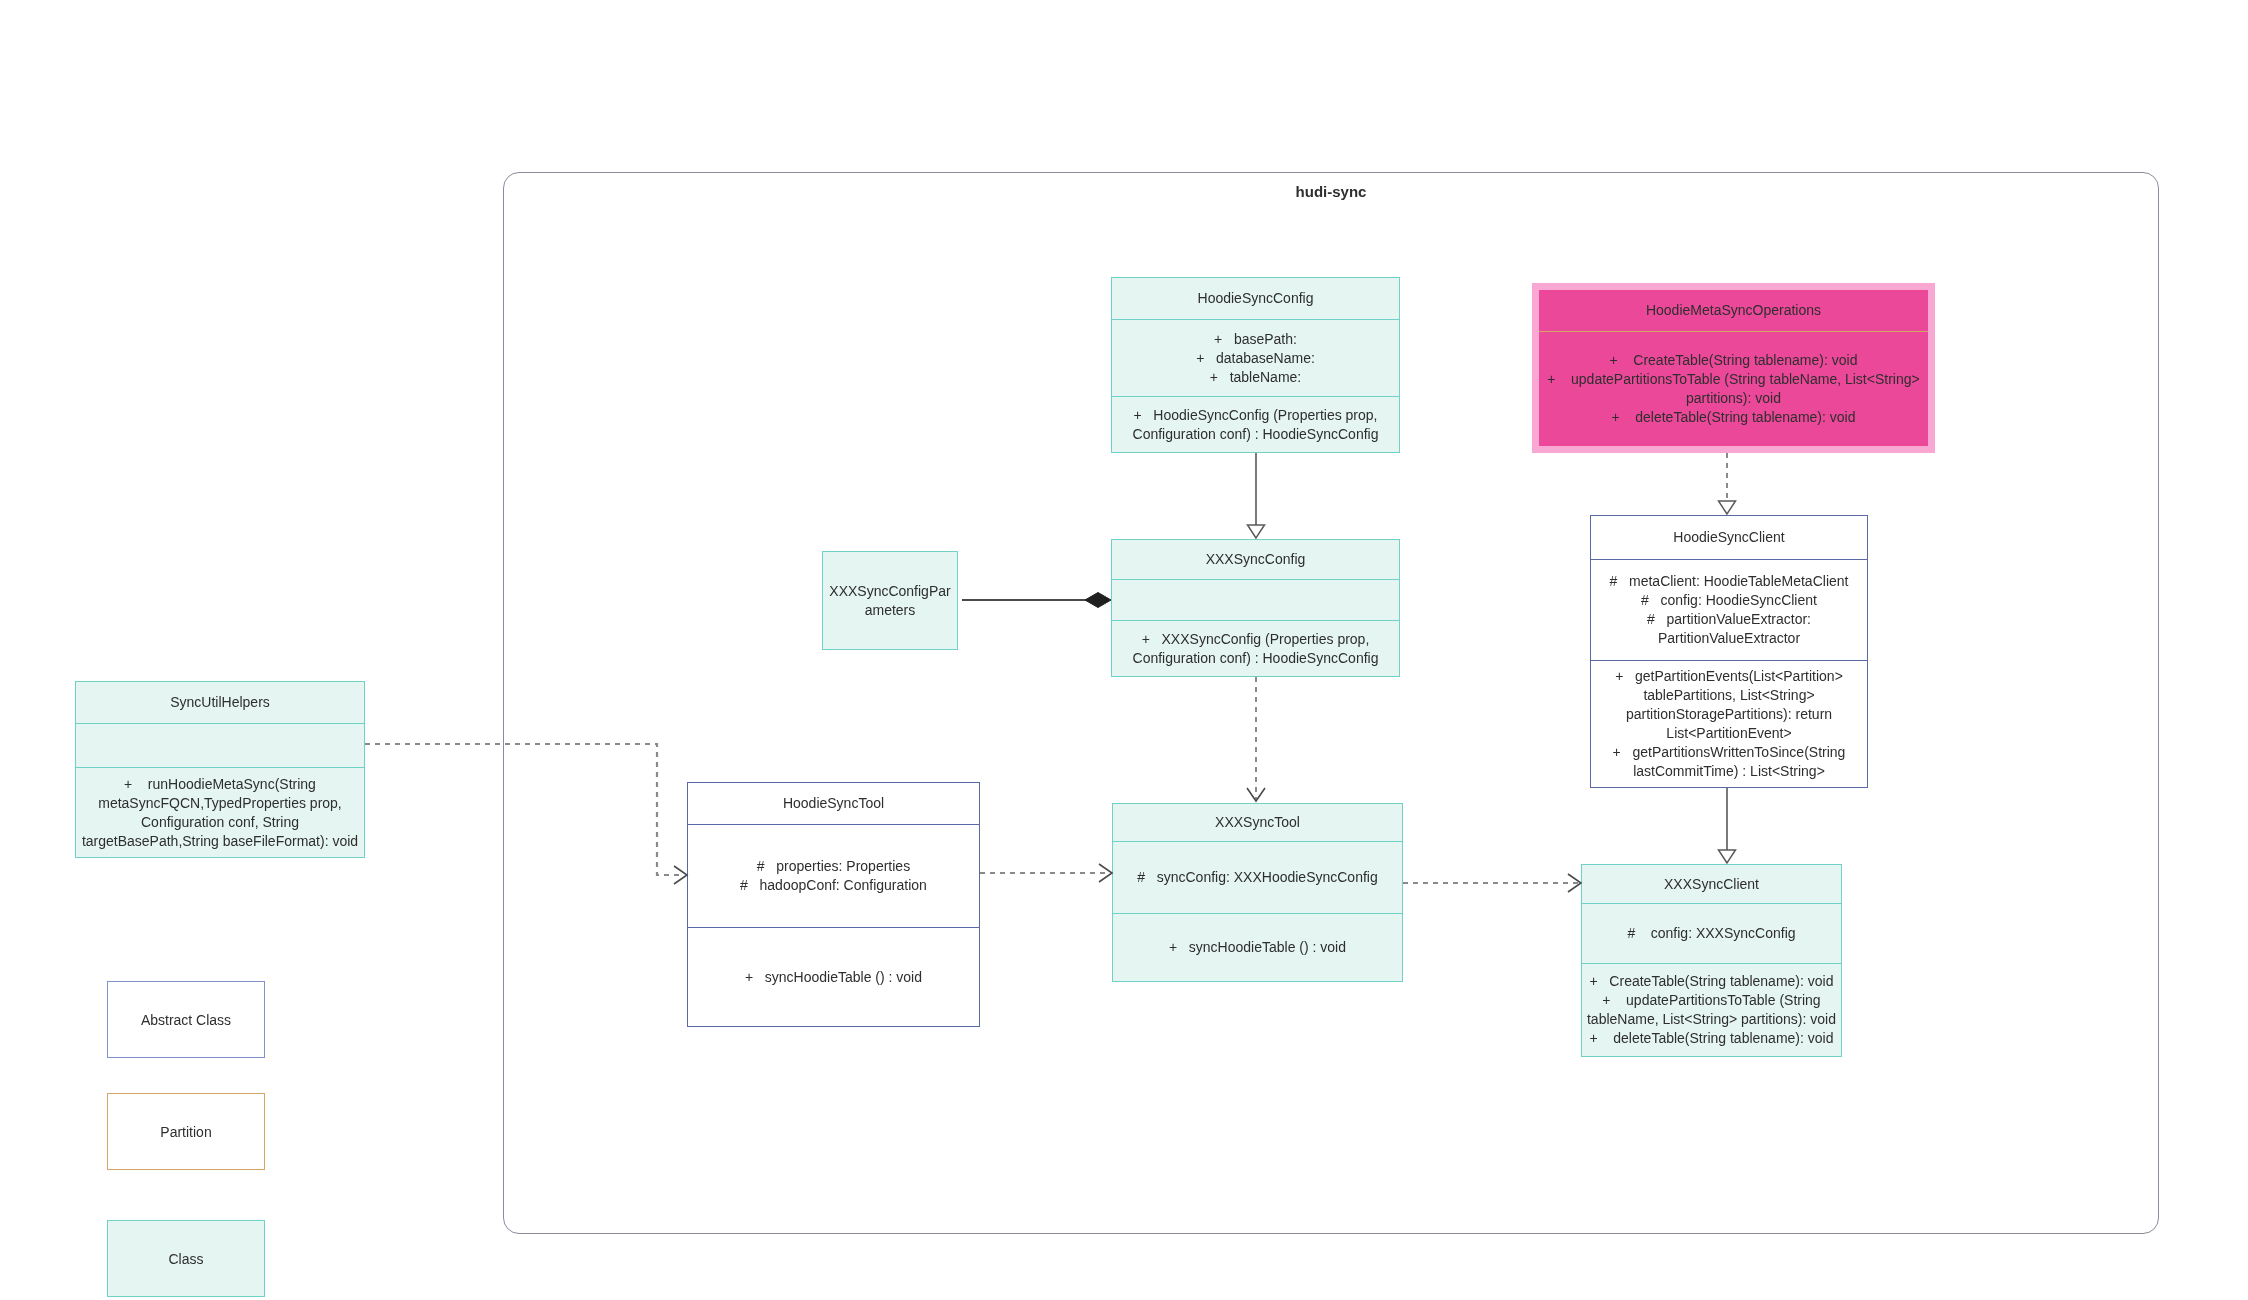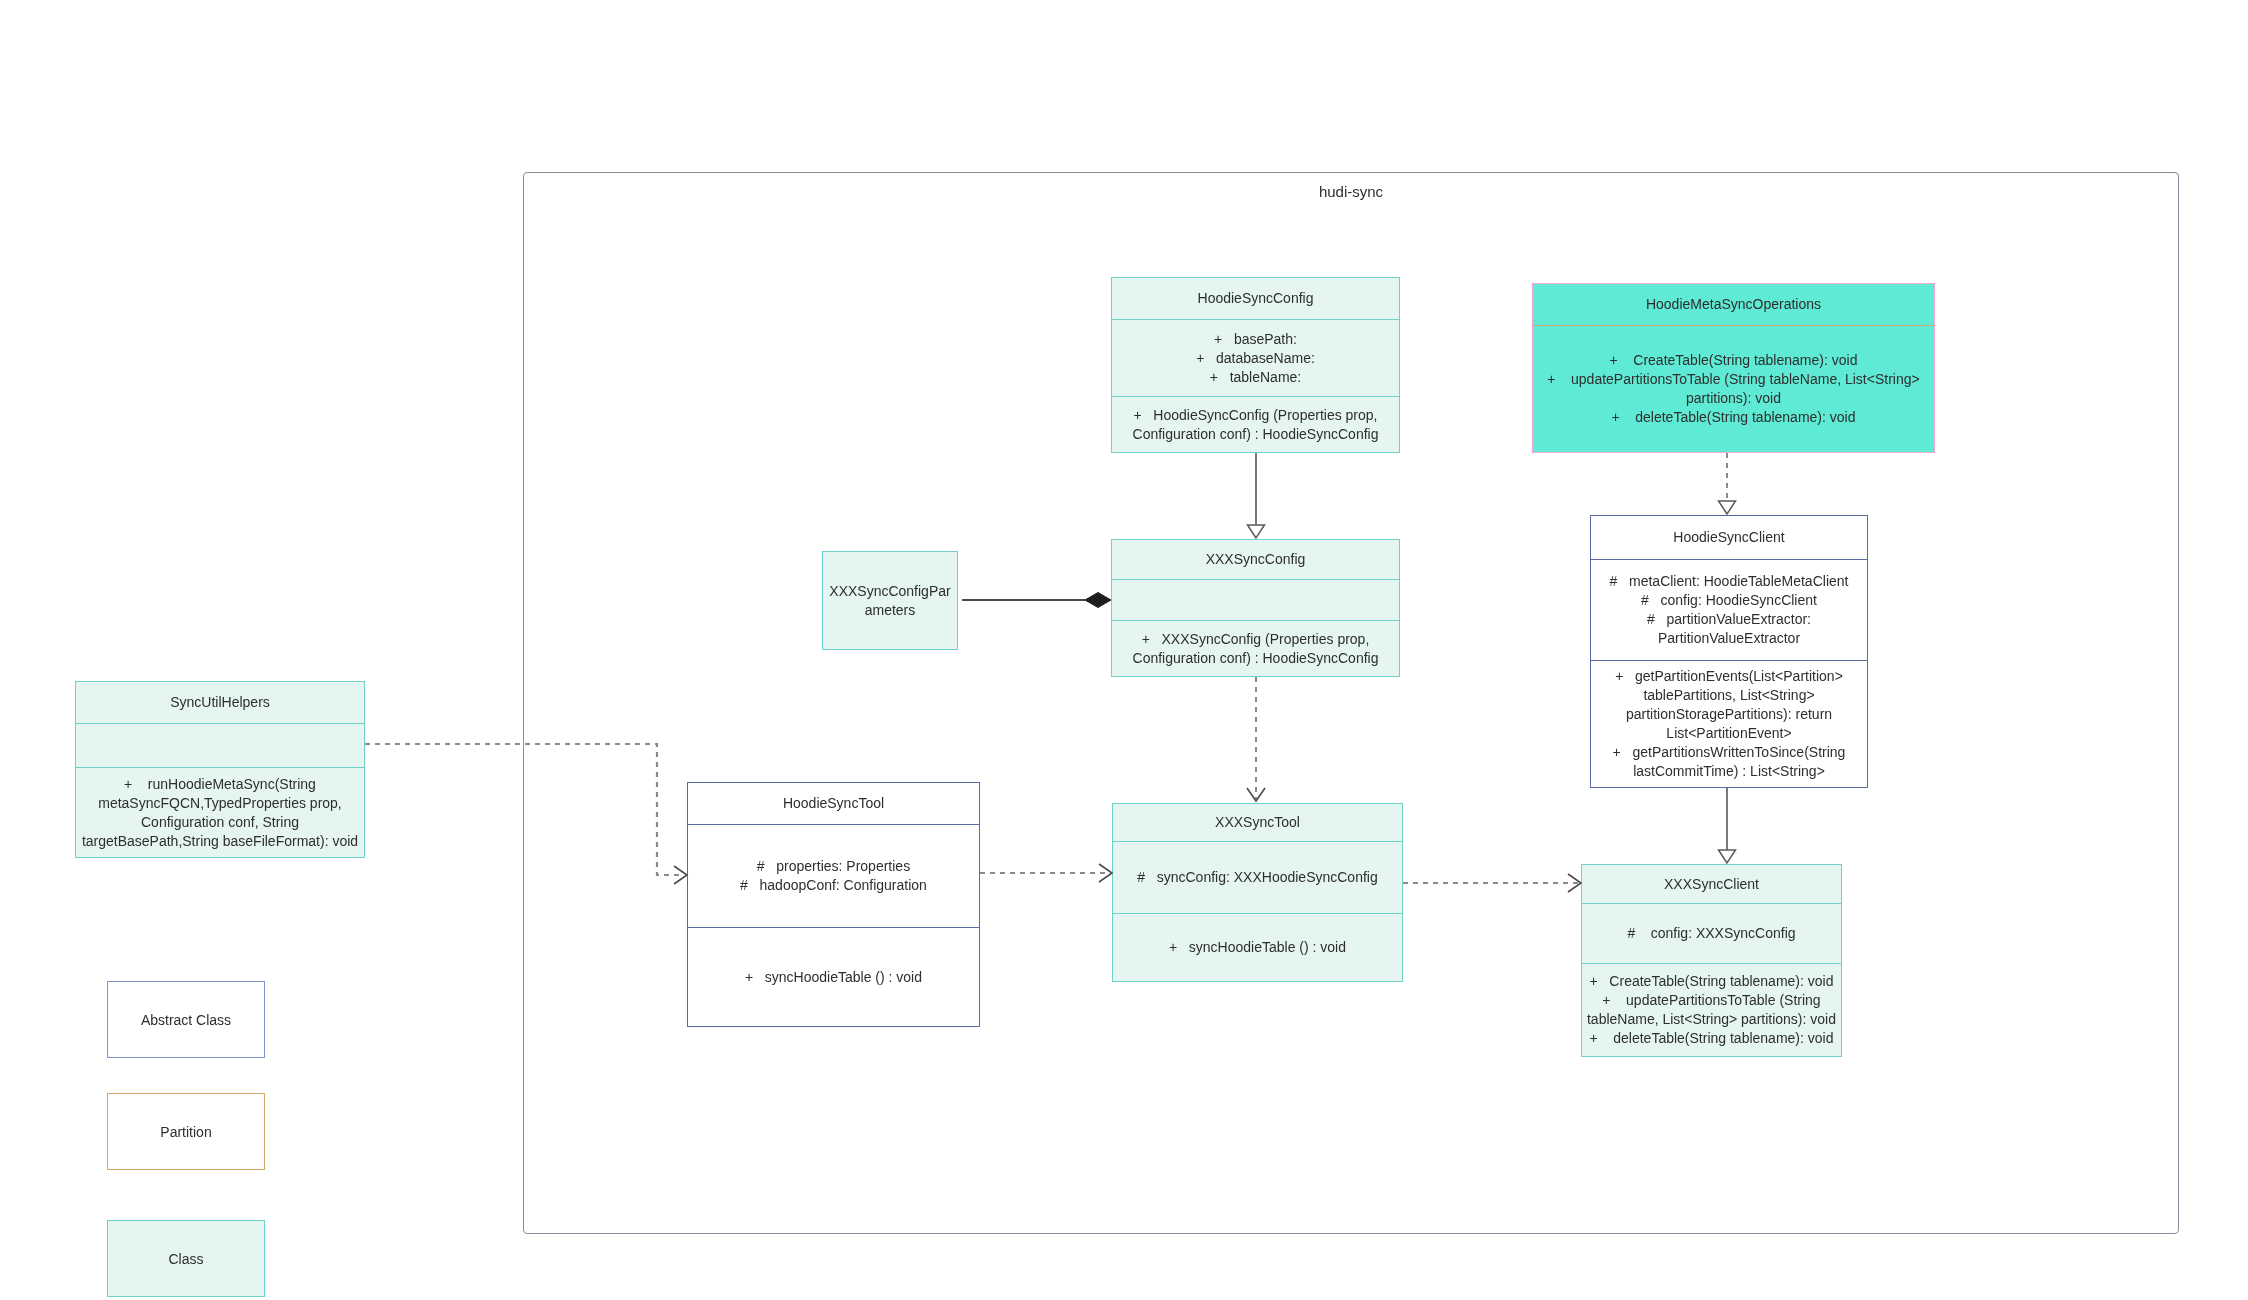--- a/index.html
+++ b/index.html
@@ -1,31 +1,31 @@
 <!DOCTYPE html>
 <html><head>
 <meta charset="utf-8">
 <style>
   html,body{margin:0;padding:0;background:#ffffff;}
   body{width:2248px;height:1300px;position:relative;overflow:hidden;
        font-family:"Liberation Sans",sans-serif;color:#2e2e2e;}
   .canvas{position:absolute;inset:0;}
 
   
-  .package{position:absolute;left:523px;top:172px;width:1654px;height:1060px;
-           border:1.5px solid #8a8c9c;border-radius:4px;background:transparent;}
+  .package{position:absolute;left:503px;top:172px;width:1654px;height:1060px;
+           border:1.5px solid #8a8c9c;border-radius:16px;background:transparent;font-weight:bold;}
   .package-label{position:absolute;top:10px;left:50%;transform:translateX(-50%);
                  font-size:15px;color:#2e2e2e;}
 
   
   .cls{position:absolute;display:flex;flex-direction:column;box-sizing:border-box;
        font-size:14px;line-height:19px;}
   .cls.teal{--bd:#70d1c6;background:#e5f6f2;border:1px solid #70d1c6;}
   .cls.abstract{--bd:#5a68a3;background:#ffffff;border:1px solid #5a68a3;}
-  .cls.interface{--bd:#d4a566;background:#5eead4;border:1px solid #f9a8d4;}
+  .cls.interface{--bd:#d4a566;background:#ec4899;border:7px solid #f9a8d4;}
   .sec{display:flex;flex-direction:column;align-items:center;justify-content:center;
        text-align:center;white-space:pre-wrap;overflow-wrap:anywhere;
        padding:2px 3px;box-sizing:border-box;}
   .sec + .sec{border-top:1px solid var(--bd);}
 
   
   .legend-box{position:absolute;width:158px;height:77px;box-sizing:border-box;
               display:flex;align-items:center;justify-content:center;
               font-size:14px;background:#ffffff;}
   .legend-abstract{border:1.5px solid #8191c9;}

